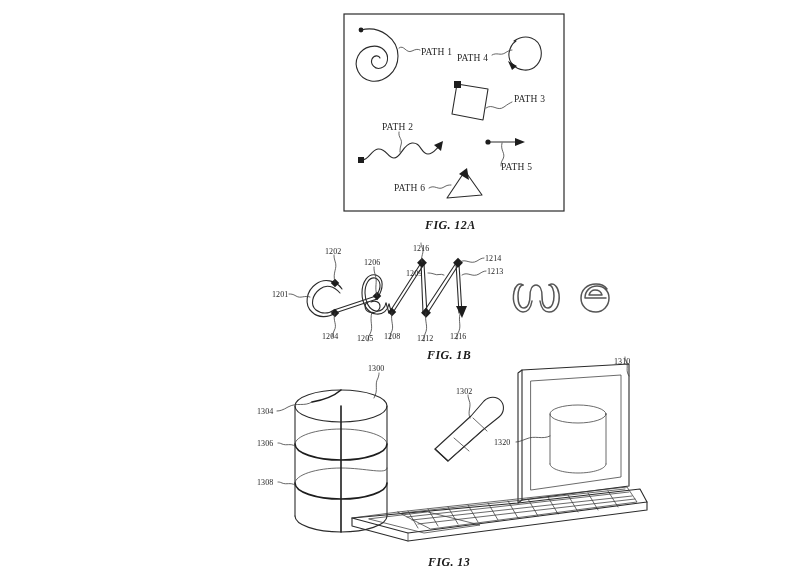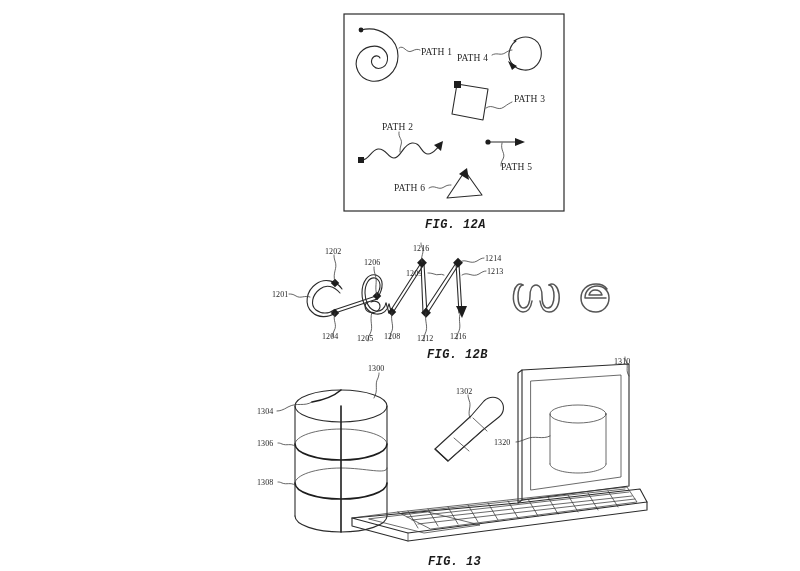--- a/index.html
+++ b/index.html
@@ -78,21 +78,21 @@
     letter-spacing: 0.2px;
   }
   text.reflbl {
     font-family: "Liberation Serif", serif;
     font-size: 8px;
     fill: #1f1f1f;
     letter-spacing: 0.1px;
   }
   .figcaption {
     position: absolute;
-    font-family: Liberation Mono, monospace;
+    font-family: Liberation Serif, serif;
     font-style: italic;
     font-weight: bold;
     font-size: 12px;
     color: #1a1a1a;
     letter-spacing: 0.4px;
     white-space: nowrap;
   }
 </style>
 </head>
 <body>
@@ -266,21 +266,21 @@
         C 313,49 318,44 325,44
         C 332,44 337,49 337,56
         C 337,64 331,70 324,70
         C 315,70 309,64 309,56
         C 309,48 315,42 324,42
         C 329,42 333,44 335,47"></path>
       <path class="glyph-outline" d="M317,53 C 321,53 326,53 330,53 C 329,49 326,48 323,48 C 320,48 318,50 317,53"></path>
     </g>
   </svg>
 
-  <div class="figcaption" style="left:427px; top:348px;">FIG. 12B</div>
+  <div class="figcaption" style="left:427px; top:348px;">FIG. 1B</div>
 
   <svg class="fig" style="left:248px; top:356px;" width="400" height="200" viewBox="0 0 400 200">
 
     <g>
 
       <ellipse class="stroke" cx="93" cy="50" rx="46" ry="16"></ellipse>
 
       <path class="stroke" d="M47,50 L47,160"></path>
       <path class="stroke" d="M139,50 L139,160"></path>
 

